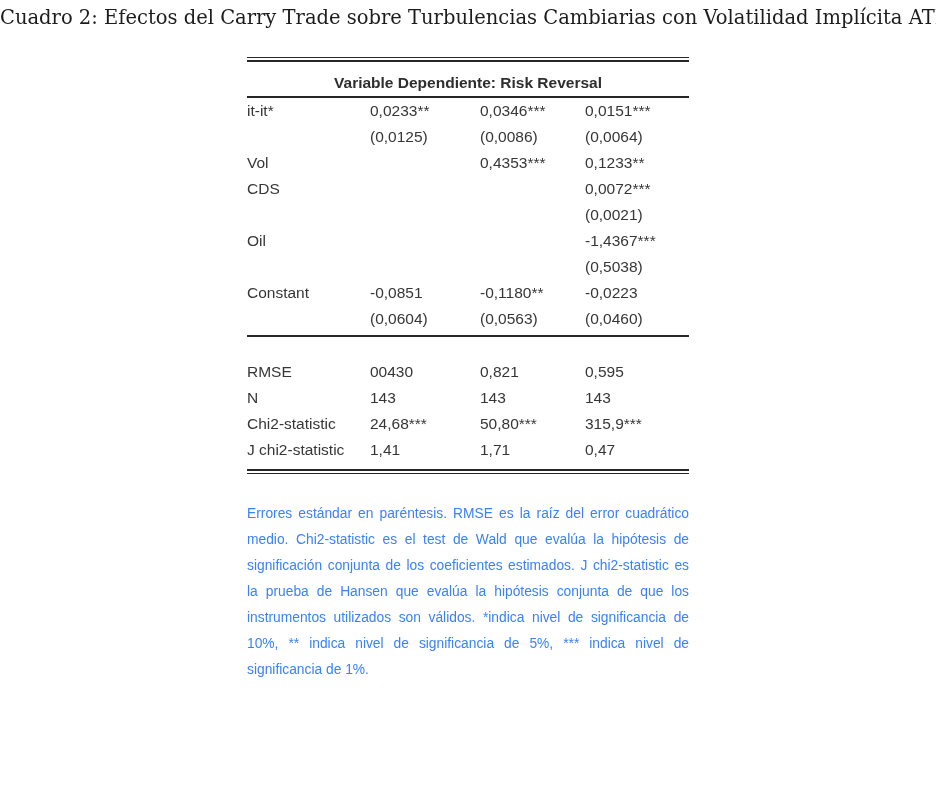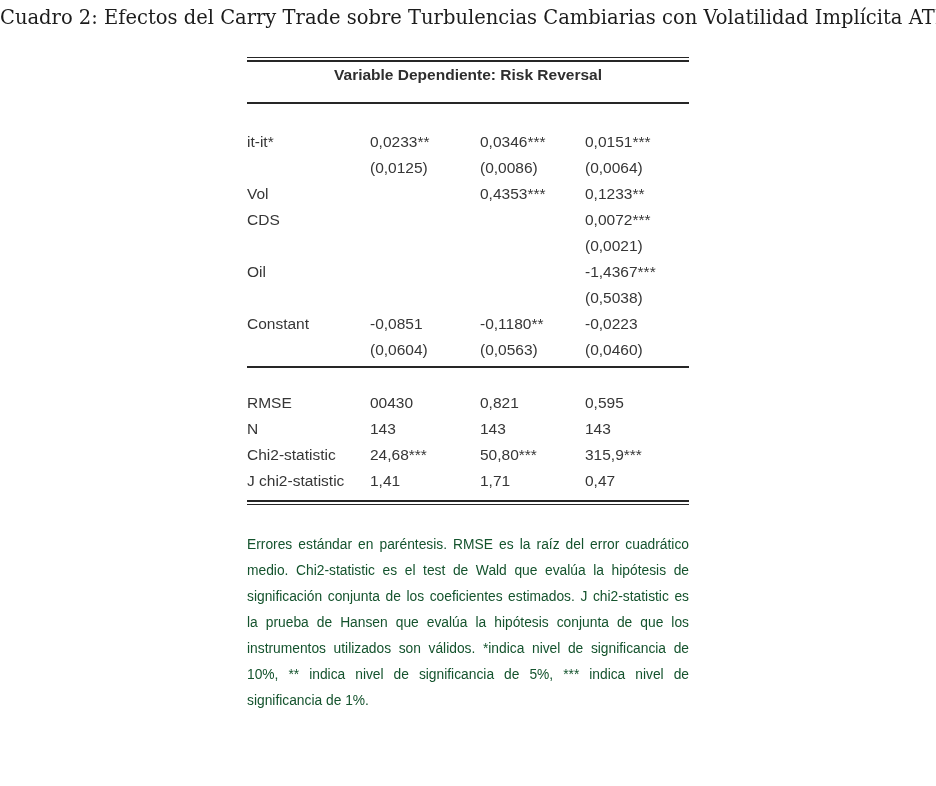--- a/index.html
+++ b/index.html
@@ -33,51 +33,52 @@
     color: #363636;
   }
   .rule-thin  { border-top: 1px solid #262626; height: 0; }
   .rule-thick { border-top: 2px solid #262626; height: 0; }
   .gap2 { margin-top: 2px; }
   .tbl-header {
     text-align: center;
     font-size: 15.5px;
     font-weight: 700;
     color: #2e2e2e;
-    padding: 4px 0 18px 0;
+    padding: 4px 0 4px 0;
+    margin-top: 8px;
   }
   table.results {
     width: 442px;
     border-collapse: collapse;
     table-layout: fixed;
   }
   table.results col.c-lbl { width: 123px; }
   table.results col.c-1   { width: 110px; }
   table.results col.c-2   { width: 105px; }
   table.results col.c-3   { width: 104px; }
   table.results td {
     padding: 0;
     height: 26px;
     vertical-align: middle;
     font-size: 15.5px;
     color: #363636;
     text-align: left;
     white-space: nowrap;
     overflow: visible;
   }
-  #coef-table  { margin-top: 25px; }
+  #coef-table  { }
   #stats-table { margin-top: 22px; margin-bottom: 6px; }
   #stats-table td { height: 26px; }
   .mid-rule { margin-top: 3px; }
   .footnote {
     margin-top: 27px;
     font-size: 13.8px;
     line-height: 26px;
     text-align: justify;
-    color: #14532d;
+    color: #3b82f6;
   }
 </style>
 </head>
 <body>
 
 <div class="doc-title">Cuadro 2: Efectos del Carry Trade sobre Turbulencias Cambiarias con Volatilidad Implícita ATM</div>
 
 <div class="table-block">
   <div class="rule-thin"></div>
   <div class="rule-thick gap2"></div>

